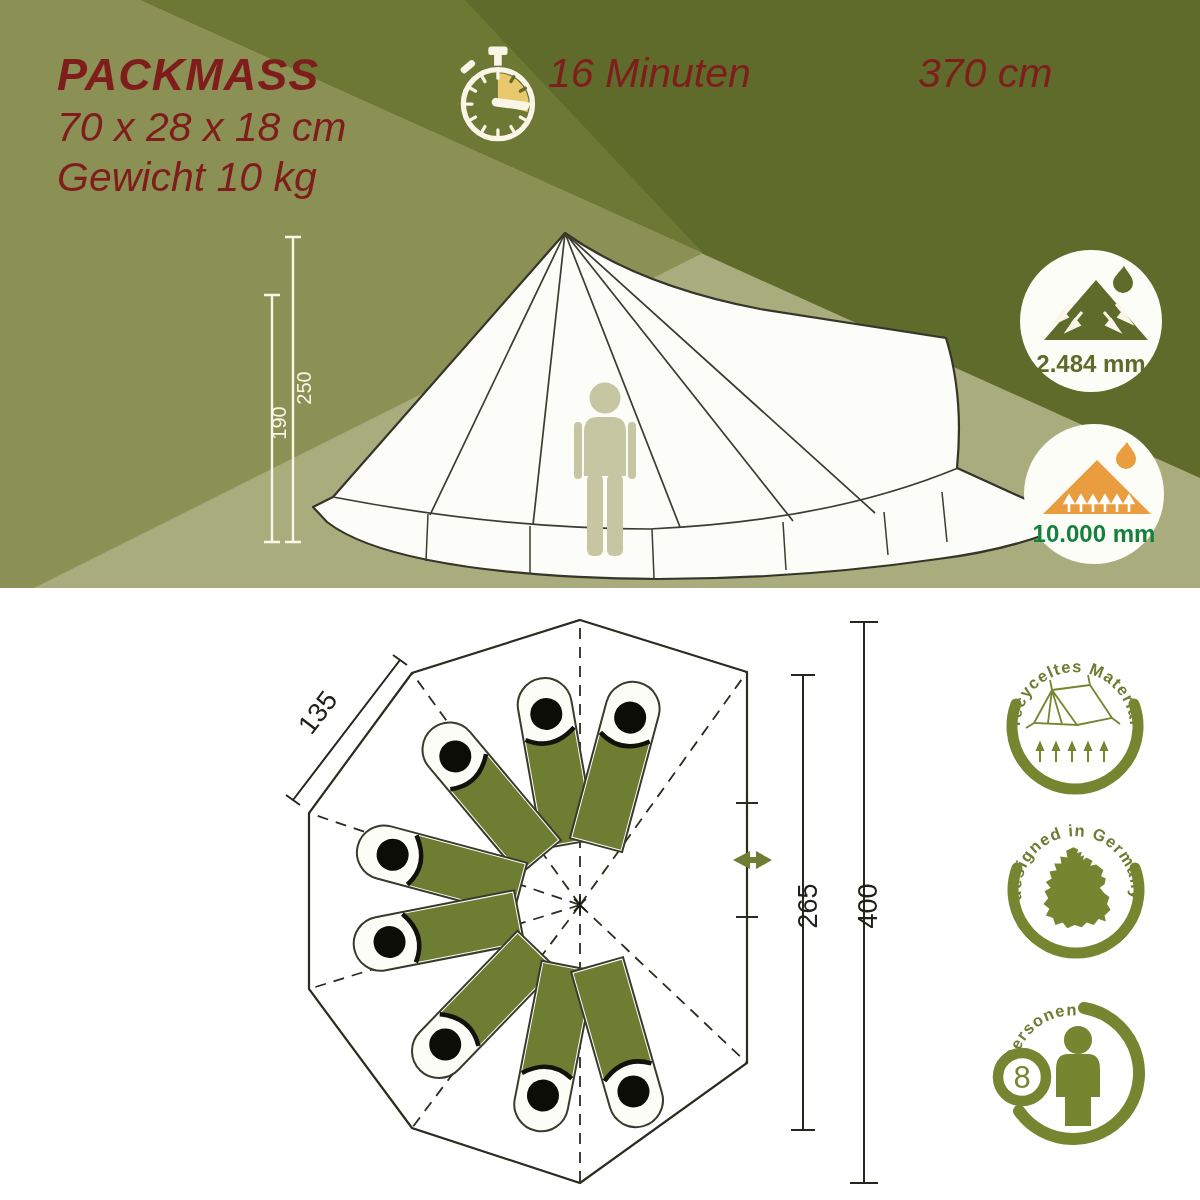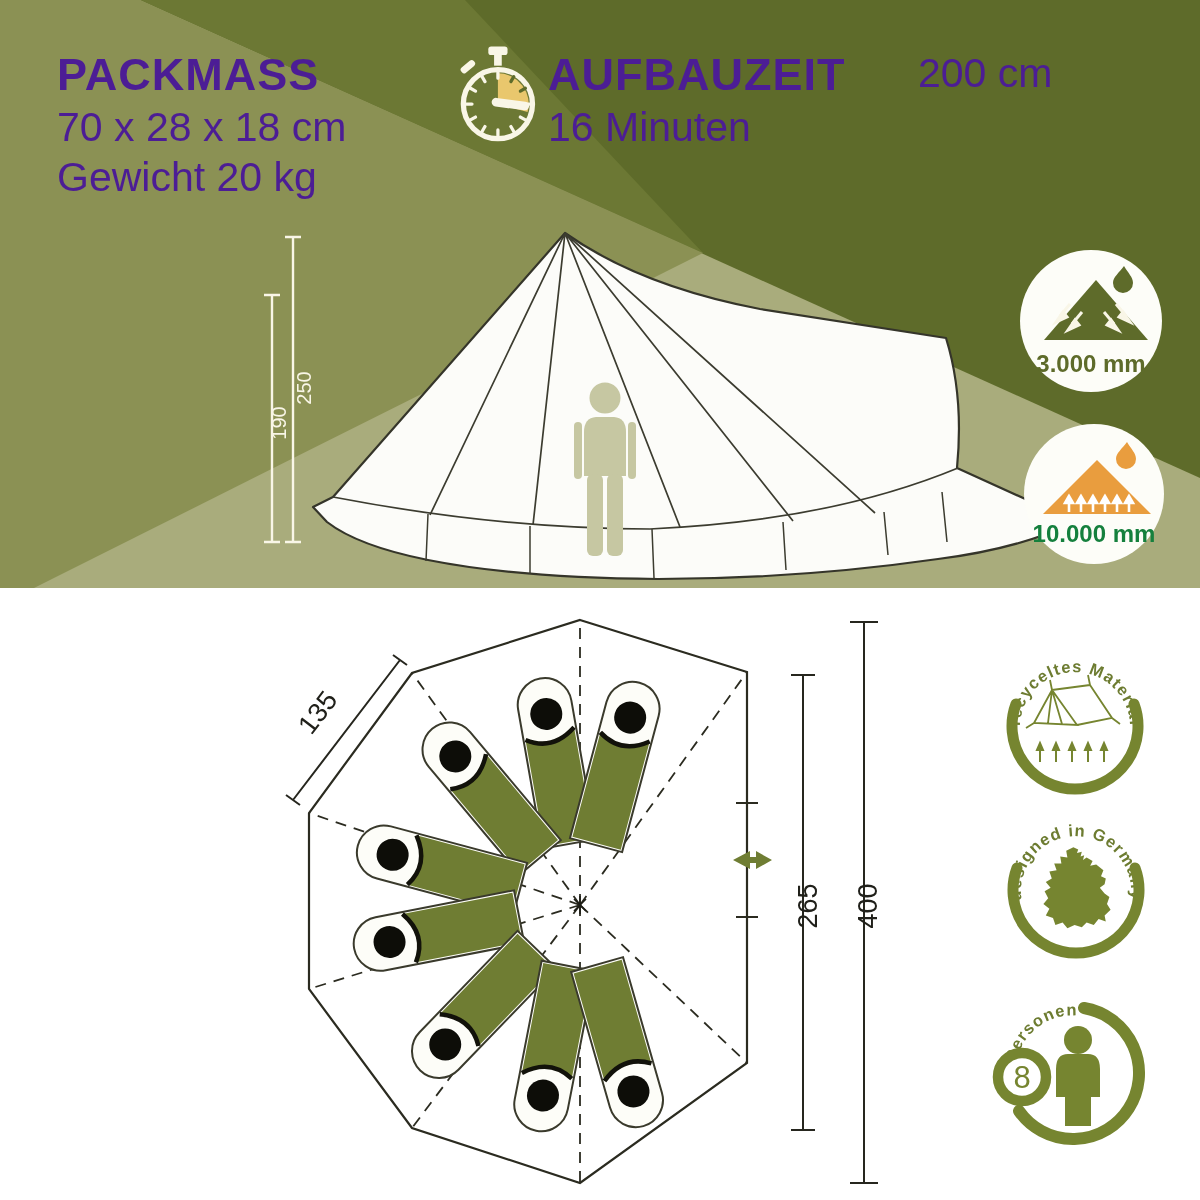--- a/index.html
+++ b/index.html
@@ -5,21 +5,21 @@
   html,body{margin:0;padding:0;background:#fff;}
   .canvas{position:relative;width:1200px;height:1200px;overflow:hidden;
           font-family:"Liberation Sans", sans-serif;}
   .abs{position:absolute;}
   
   .top-banner{position:absolute;left:0;top:0;width:1200px;height:588px;background:#a9ac7c;overflow:hidden;}
   .layer{position:absolute;left:0;top:0;width:1200px;height:588px;}
   .layer-dark{background:#5e6b2a;clip-path:polygon(140px 0,1200px 0,1200px 478px);}
   .layer-beam{background:#6c7834;clip-path:polygon(140px 0,465px 0,703px 253px);}
   .layer-medium{background:#8b9154;clip-path:polygon(0 0,140px 0,703px 253px,34px 588px,0 588px);}
-  .spec{position:absolute;color:#4c1d95;}
+  .spec{position:absolute;color:#7f1d1d;font-style:italic;}
   .spec-title{font-size:45px;font-weight:bold;letter-spacing:1px;line-height:54px;}
   .spec-line{font-size:41px;font-weight:normal;line-height:50px;}
   .spec-packmass{left:57px;top:48px;}
   .spec-aufbauzeit{left:548px;top:48px;}
   .spec-stehhoehe{left:918px;top:48px;}
   .stopwatch{position:absolute;left:448px;top:38px;width:96px;height:112px;}
   
   .waterbadge{position:absolute;border-radius:50%;background:#fdfdf8;text-align:center;}
   .wb1{left:1020px;top:250px;width:142px;height:142px;}
   .wb2{left:1024px;top:424px;width:140px;height:140px;}
@@ -61,60 +61,59 @@
         <path d="M293,237 L293,542 M285,237 L301,237 M285,542 L301,542"></path>
         <path d="M272,295 L272,542 M264,295 L280,295 M264,542 L280,542"></path>
       </g>
       <text x="311" y="388" transform="rotate(-90 311 388)" text-anchor="middle" font-size="20" fill="#f9f6e7">250</text>
       <text x="286" y="423" transform="rotate(-90 286 423)" text-anchor="middle" font-size="20" fill="#f9f6e7">190</text>
     </svg>
 
     <div class="spec spec-packmass">
       <div class="spec-title">PACKMASS</div>
       <div class="spec-line">70 x 28 x 18 cm</div>
-      <div class="spec-line">Gewicht 20 kg</div>
+      <div class="spec-line">Gewicht 10 kg</div>
     </div>
 
     <svg class="stopwatch" viewBox="0 0 100 115">
       <g fill="#f9f6e7">
         <rect x="42" y="8" width="20" height="9" rx="3"></rect>
         <rect x="48" y="16" width="8" height="12"></rect>
         <rect x="12" y="26" width="17" height="7" rx="3" transform="rotate(-40 20 29)"></rect>
       </g>
       <path d="M52,68 L52,36 A32,32 0 0 1 82.9,76.3 Z" fill="#e9c76d"></path>
       <circle cx="52" cy="68" r="36" fill="none" stroke="#f9f6e7" stroke-width="5.5"></circle>
       <path d="M52,41 L52,35 M79,68 L85,68 M75.4,81.5 L80.6,84.5 M65.5,91.4 L68.5,96.6 M52,95 L52,101 M38.5,91.4 L35.5,96.6 M28.6,81.5 L23.4,84.5 M25,68 L19,68 M28.6,54.5 L23.4,51.5 M38.5,44.6 L35.5,39.4" stroke="#f9f6e7" stroke-width="3.4" stroke-linecap="round"></path>
       <path d="M65.5,44.6 L68.5,39.4 M75.4,54.5 L80.6,51.5" stroke="#5e6b2a" stroke-width="3.4" stroke-linecap="round"></path>
       <path d="M50,66 L80,70" stroke="#f9f6e7" stroke-width="9" stroke-linecap="round"></path>
     </svg>
     <div class="spec spec-aufbauzeit">
-      <div class="spec-title">AUFBAUZEIT</div>
       <div class="spec-line">16 Minuten</div>
     </div>
 
     <div class="spec spec-stehhoehe">
-      <div class="spec-line">200 cm</div>
+      <div class="spec-line">370 cm</div>
     </div>
 
     <div class="waterbadge wb1">
       <svg class="wb-icon" width="118" height="84" viewBox="0 0 118 84">
         <polygon points="12,76 64,16 116,76" fill="#5e6b2a"></polygon>
         <path d="M92,2 C96,9 101,13 101,19 A10,10 0 1 1 81,19 C81,13 87,9 92,2 Z" fill="#5e6b2a"></path>
         <g stroke="#f9f6e7" stroke-width="3" fill="#f9f6e7">
           <path d="M38,40 L28,52" fill="none"></path>
             <polygon points="24,58 31,48 35,53"></polygon>
           <path d="M50,48 L40,60" fill="none"></path>
             <polygon points="36,66 43,56 47,61"></polygon>
           <path d="M84,40 L94,52" fill="none"></path>
             <polygon points="98,58 91,48 87,53"></polygon>
           <path d="M72,48 L82,60" fill="none"></path>
             <polygon points="86,66 79,56 75,61"></polygon>
         </g>
       </svg>
-      <div class="wb-label">3.000 mm</div>
+      <div class="wb-label">2.484 mm</div>
     </div>
     <div class="waterbadge wb2">
       <svg class="wb-icon" width="118" height="80" viewBox="0 0 118 80">
         <polygon points="8,76 62,22 116,76" fill="#e99d3e"></polygon>
         <path d="M92,4 C96,11 101,15 101,21 A10,10 0 1 1 81,21 C81,15 87,11 92,4 Z" fill="#e99d3e"></path>
         <g stroke="#ffffff" stroke-width="2.6" fill="#ffffff">
           <path d="M34,74 L34,64" fill="none"></path>
             <polygon points="34,58 30,65 38,65"></polygon>
           <path d="M46,74 L46,64" fill="none"></path>
             <polygon points="46,58 42,65 50,65"></polygon>

